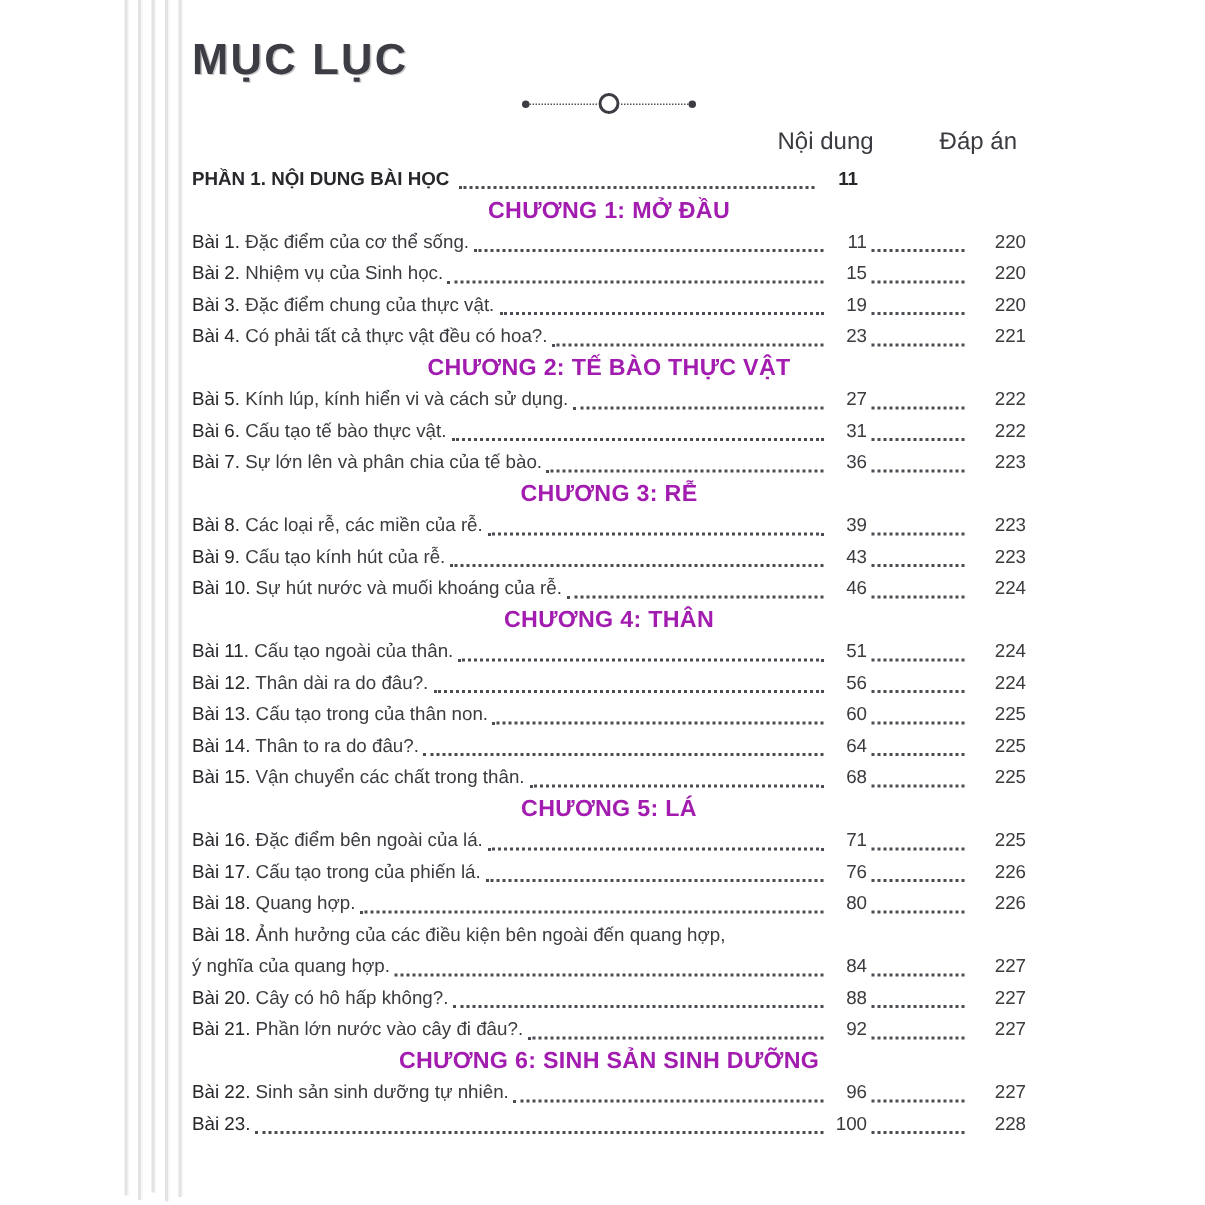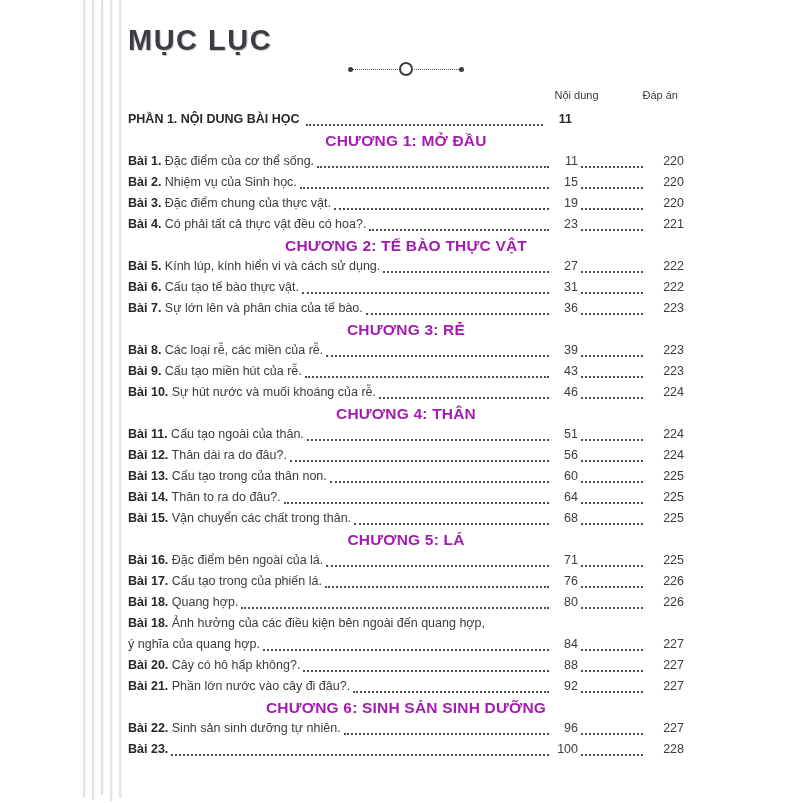--- a/index.html
+++ b/index.html
@@ -24,26 +24,26 @@
     font-size:29px;font-weight:bold;letter-spacing:1.5px;color:#3c3c44;
     line-height:36px;text-shadow:1px 1px 0 #c8c8c8;
   }
   .divider{margin:5px auto 0;width:116px;display:flex;align-items:center;height:12px;}
   .divider .seg{flex:1;border-top:1.5px dotted #55555c;}
   .divider .end-dot{width:5px;height:5px;border-radius:50%;background:#3c3c44;flex:none;}
   .divider .ring{width:10px;height:10px;border-radius:50%;border:2px solid #3c3c44;background:#fff;flex:none;margin:0 1px;}
 
   .col-headers{
     margin-top:13px;display:flex;justify-content:flex-end;align-items:baseline;
-    padding-right:6px;gap:44px;font-size:11px;color:#3a3a40;line-height:14px;
+    padding-right:6px;gap:44px;font-size:16px;color:#3a3a40;line-height:14px;
   }
 
   .toc{margin-top:7px;}
   .row{display:flex;line-height:21px;font-size:12.5px;align-items:baseline;}
-  .row .lbl{font-weight:bold;color:#27272c;white-space:pre;flex:none;}
+  .row .lbl{font-weight:normal;color:#27272c;white-space:pre;flex:none;}
   .row .ttl{white-space:pre;flex:none;}
   .part-row .ttl{font-weight:bold;color:#27272c;}
   .leader{flex:1 1 auto;min-width:8px;align-self:flex-end;height:0;border-bottom:2px dotted #4c4c53;margin:0 3px 4px 3px;}
   .leader2{flex:0 0 62px;align-self:flex-end;height:0;border-bottom:2px dotted #4c4c53;margin:0 3px 4px 3px;}
   .pg1{flex:none;min-width:26px;text-align:right;white-space:pre;}
   .pg2{flex:none;width:38px;text-align:right;white-space:pre;}
   .part-row .pg1{font-weight:bold;color:#27272c;}
   .spacer{flex:0 0 112px;}
   .chapter-heading{
     line-height:21px;font-size:15.5px;font-weight:bold;color:#a21caf;
@@ -147,21 +147,21 @@
       <div class="row item-row">
         <span class="lbl">Bài 8.</span>
         <span class="ttl"> Các loại rễ, các miền của rễ.</span>
         <span class="leader"></span>
         <span class="pg1">39</span>
         <span class="leader2"></span>
         <span class="pg2">223</span>
       </div>
       <div class="row item-row">
         <span class="lbl">Bài 9.</span>
-        <span class="ttl"> Cấu tạo miền hút của rễ.</span>
+        <span class="ttl"> Cấu tạo kính hút của rễ.</span>
         <span class="leader"></span>
         <span class="pg1">43</span>
         <span class="leader2"></span>
         <span class="pg2">223</span>
       </div>
       <div class="row item-row">
         <span class="lbl">Bài 10.</span>
         <span class="ttl"> Sự hút nước và muối khoáng của rễ.</span>
         <span class="leader"></span>
         <span class="pg1">46</span>

